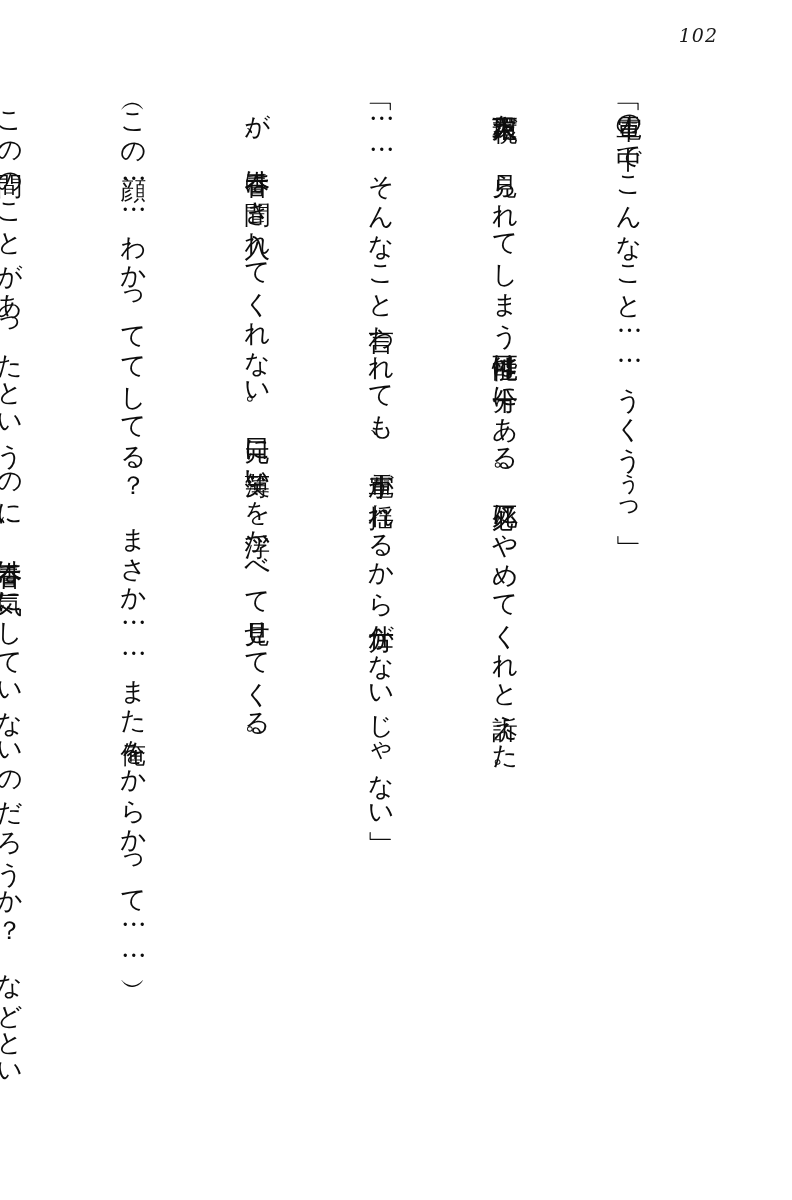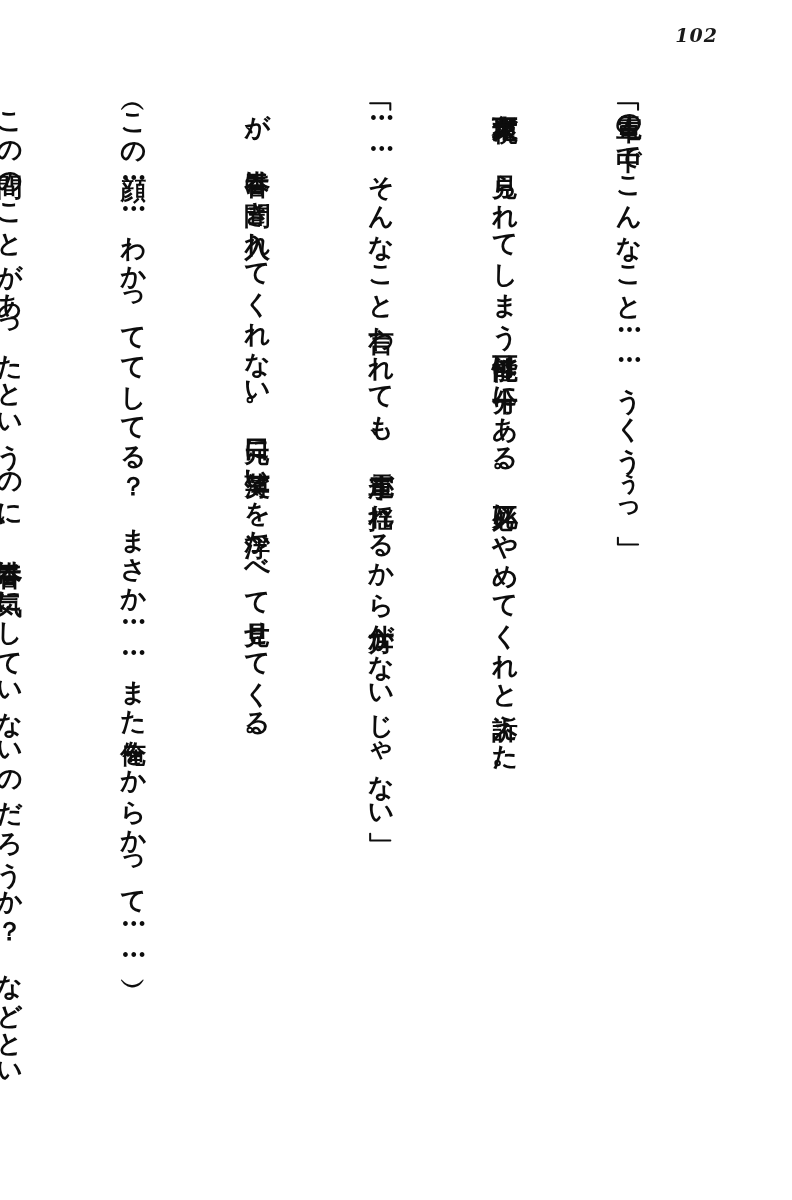--- a/index.html
+++ b/index.html
@@ -13,21 +13,20 @@
     overflow: hidden;
     font-family: "DejaVu Serif", "Liberation Serif", serif;
     color: #111111;
   }
   .page {
     position: relative;
     width: 792px;
     height: 915px;
     background: #ffffff;
     box-sizing: border-box;
-    font-weight: bold;
   }
   .page-number {
     position: absolute;
     top: 24px;
     right: 74px;
     font-family: "DejaVu Serif", "Liberation Serif", serif;
     font-style: italic;
     font-size: 19px;
     letter-spacing: 1px;
     color: #1a1a1a;

